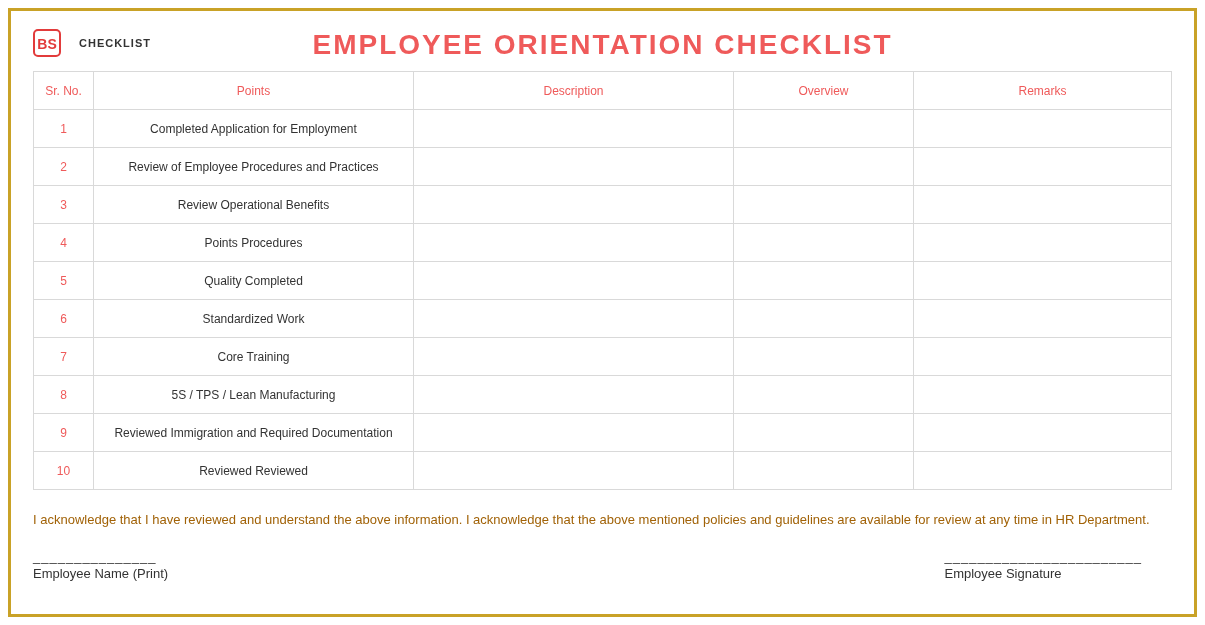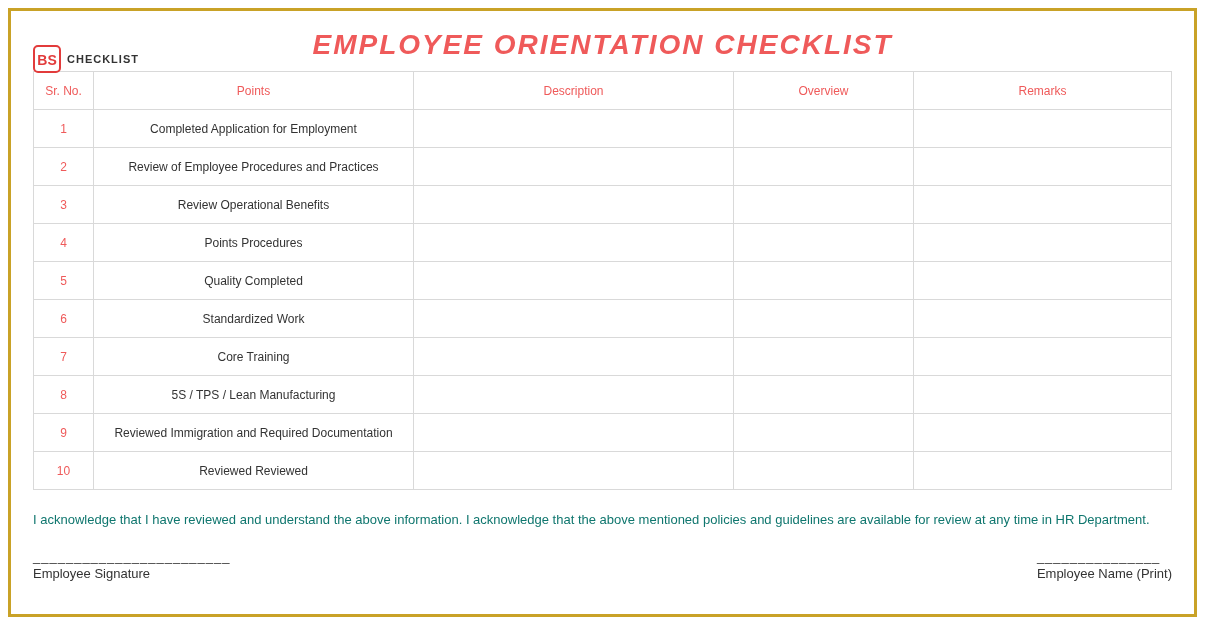--- a/index.html
+++ b/index.html
@@ -19,44 +19,43 @@
     .header-row {
       display: flex;
       align-items: center;
       justify-content: center;
       position: relative;
       margin-bottom: 10px;
     }
     .logo {
       position: absolute;
       left: 0;
-      top: 16px;
+      top: 0;
       display: flex;
       align-items: center;
-      gap: 6px;
+      gap: 18px;
     }
     .logo-mark {
       width: 28px;
       height: 28px;
       position: relative;
     }
     .logo-mark svg { display: block; }
     .logo-text {
       font-size: 11px;
       font-weight: 700;
       letter-spacing: 1px;
       color: #333;
     }
     .title {
       font-size: 28px;
       font-weight: 700;
       letter-spacing: 2px;
       color: #ef5a5a;
       text-align: center;
-      font-style: italic;
     }
     table {
       width: 100%;
       border-collapse: collapse;
       table-layout: fixed;
     }
     th, td {
       border: 1px solid #d9d9d9;
       font-size: 12px;
       vertical-align: middle;
@@ -76,21 +75,21 @@
     .col-sr { width: 60px; text-align: center; }
     .col-points { width: 320px; }
     .col-desc { width: 320px; }
     .col-over { width: 180px; }
     .col-rem { width: auto; }
     td.sr { color: #ef5a5a; text-align: center; }
     td.points { text-align: center; }
     .ack {
       margin-top: 20px;
       font-size: 13px;
-      color: #0f766e;
+      color: #a16207;
       line-height: 1.6;
     }
     .sig-row {
       display: flex;
       justify-content: space-between;
       margin-top: 18px;
       font-size: 13px;
       color: #333;
     }
     .sig-block { display: flex; flex-direction: column; }
@@ -204,23 +203,23 @@
         <td></td>
         <td></td>
         <td></td>
       </tr>
     </tbody>
   </table>
 
   <p class="ack">I acknowledge that I have reviewed and understand the above information.  I acknowledge that the above mentioned policies and guidelines are available for review at any time in HR Department.</p>
 
   <div class="sig-row">
+    <div class="sig-block">
+      <span class="sig-line">_______________</span>
+      <span class="sig-label">Employee Name (Print)</span>
+    </div>
     <div class="sig-block sig-right">
       <span class="sig-line">________________________</span>
       <span class="sig-label">Employee Signature</span>
     </div>
-    <div class="sig-block">
-      <span class="sig-line">_______________</span>
-      <span class="sig-label">Employee Name (Print)</span>
-    </div>
   </div>
 
 </div>
 
 </body></html>

